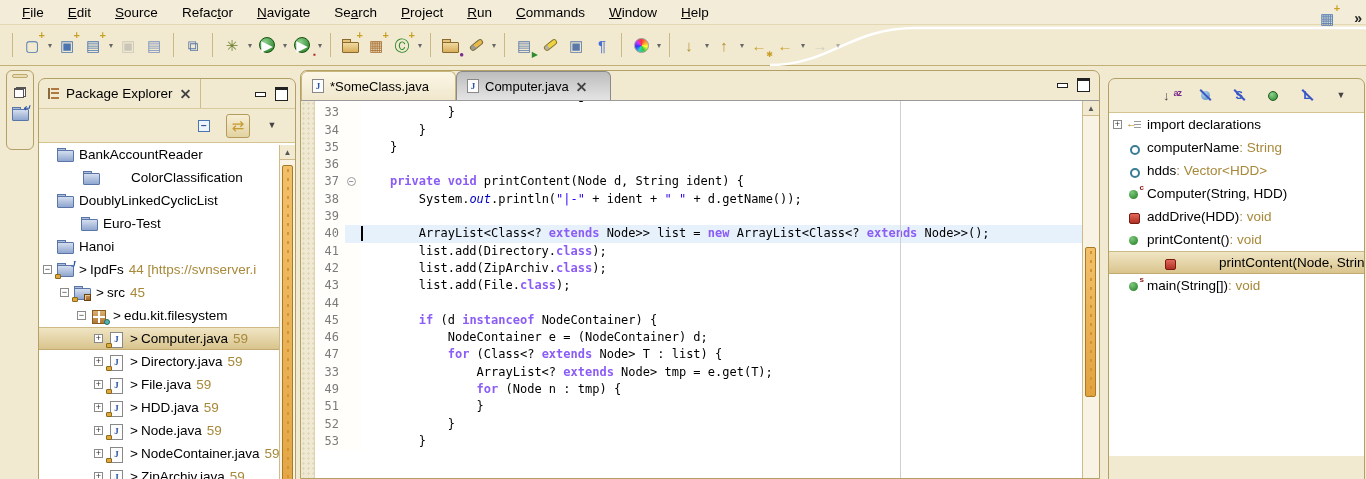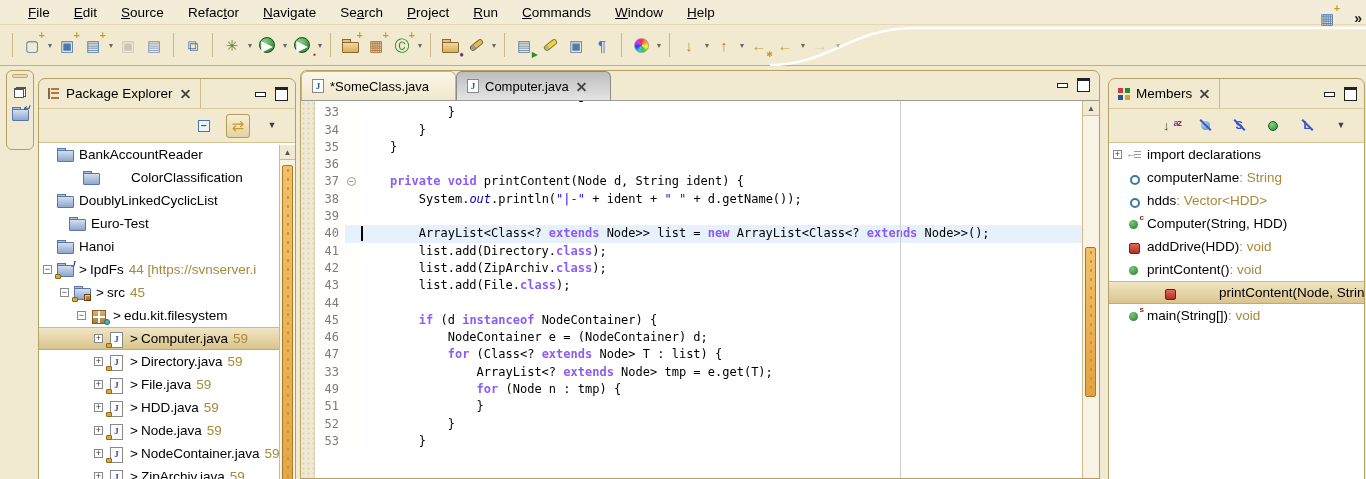--- a/index.html
+++ b/index.html
@@ -4,21 +4,21 @@
 <style>
   * { margin:0; padding:0; box-sizing:border-box; }
   html,body { background:#d8d4c4; }
   #app {
     position:relative; width:1366px; height:479px; overflow:hidden;
     background:#f1e9d0; font-family:"Liberation Sans", sans-serif; color:#000;
     font-size:13px; user-select:none;
   }
   
   #menubar { position:absolute; left:0; top:0; width:1366px; height:25px;
-    display:flex; align-items:center; padding-left:16px; background:#f3ecd8;
+    display:flex; align-items:center; padding-left:10px; background:#f3ecd8;
     border-bottom:1px solid #e3d8b2; }
   .menu-item { padding:2px 12px; font-size:13.5px; }
   .menu-item u { text-decoration:underline; }
   
   #toolbar { position:absolute; left:0; top:25px; width:1366px; height:41px;
     display:flex; align-items:center; padding-left:6px; background:#f1e9d0;
     border-bottom:1px solid #c2b077; }
   #toolbar svg.curve { position:absolute; left:0; top:0; pointer-events:none; }
   .tsep { width:1px; height:24px; background:#cbb983; margin:0 6px; flex:none; }
   .tbi { position:relative; width:24px; height:24px; flex:none; display:flex;
@@ -386,21 +386,21 @@
         <div class="trow" style="padding-left: 4px; gap: 26px;">
           <span class="expsp"></span>
           <span class="tic f"></span>
           <span>ColorClassification</span>
         </div>
         <div class="trow" style="padding-left: 4px;">
           <span class="expsp"></span>
           <span class="tic f"></span>
           <span>DoublyLinkedCyclicList</span>
         </div>
-        <div class="trow" style="padding-left: 16px;">
+        <div class="trow" style="padding-left: 16px; margin-left: 12px;">
           <span class="expsp"></span>
           <span class="tic f"></span>
           <span>Euro-Test</span>
         </div>
         <div class="trow" style="padding-left: 4px;">
           <span class="expsp"></span>
           <span class="tic f"></span>
           <span>Hanoi</span>
         </div>
         <div class="trow" style="padding-left: 4px;">
@@ -630,31 +630,20 @@
         </div>
       <div id="mline"></div>
       <div class="sbar" style="width:17px;">
         <div class="sarrow">▲</div>
         <div class="sthumb" style="top:146px; height:150px;"></div>
       </div>
     </div>
   </div>
 
   <div class="panel" id="mb-panel" style="left:1108px; width:257px;">
-    <div class="phead">
-      <div class="ptab">
-        <span class="ic-members"></span>
-        <span>Members</span>
-        <span class="xclose"></span>
-      </div>
-      <div class="winbtns">
-        <span class="wb min"></span>
-        <span class="wb max"></span>
-      </div>
-    </div>
     <div class="vtoolbar" id="mb-toolbar">
         <span class="tbi">
           <span class="sh-sort"></span>
         </span>
         <span class="tbi">
           <span class="sh-hide-fields"></span>
         </span>
         <span class="tbi">
           <span class="sh-hide-static"></span>
         </span>

